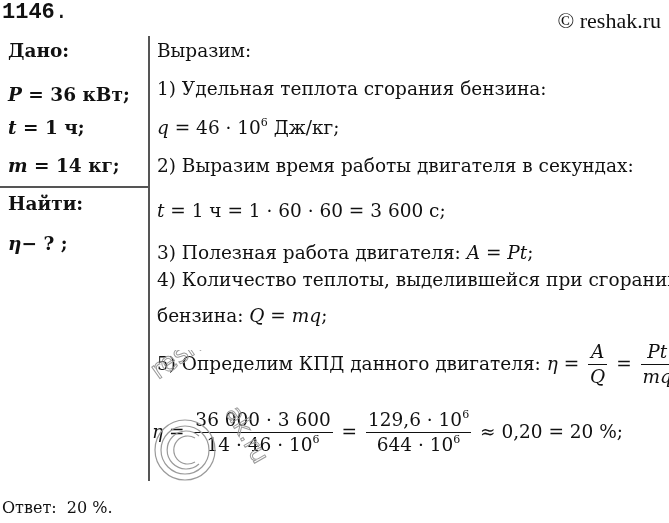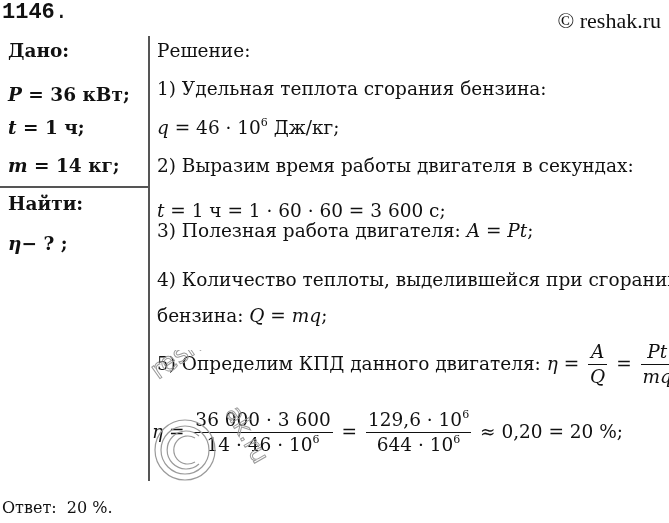--- a/index.html
+++ b/index.html
@@ -44,26 +44,26 @@
 <div class="hline"></div>
 
 <div class="line left" style="top:40px">Дано:</div>
 <div class="line left" style="top:84px"><span class="m">P</span><span> = 36 кВт;</span></div>
 <div class="line left" style="top:117px"><span class="m">t</span><span> = 1 ч;</span></div>
 <div class="line left" style="top:155px"><span class="m">m</span><span> = 14 кг;</span></div>
 
 <div class="line left" style="top:193px">Найти:</div>
 <div class="line left" style="top:233px"><span class="m">η</span><span>− ? ;</span></div>
 
-<div class="line right" style="top:40px">Решение:</div>
+<div class="line right" style="top:40px">Выразим:</div>
 <div class="line right" style="top:78px">1) Удельная теплота сгорания бензина:</div>
 <div class="line right" style="top:117px"><span class="m">q</span><span> = 46 · 10</span><sup>6</sup><span> Дж/кг;</span></div>
 <div class="line right" style="top:155px">2) Выразим время работы двигателя в секундах:</div>
 <div class="line right" style="top:200px"><span class="m">t</span><span> = 1 ч = 1 · 60 · 60 = 3 600 с;</span></div>
-<div class="line right" style="top:220px"><span>3) Полезная работа двигателя: </span><span class="m">A</span><span> = </span><span class="m">Pt</span><span>;</span></div>
+<div class="line right" style="top:242px"><span>3) Полезная работа двигателя: </span><span class="m">A</span><span> = </span><span class="m">Pt</span><span>;</span></div>
 <div class="line right" style="top:269px">4) Количество теплоты, выделившейся при сгорании</div>
 <div class="line right" style="top:305px"><span>бензина: </span><span class="m">Q</span><span> = </span><span class="m">mq</span><span>;</span></div>
 
 <div class="line right" style="top:340px; line-height:28px;"><span>5) Определим КПД данного двигателя: </span><span class="m">η</span><span> = </span><span class="frac"><span class="num m">A</span><span class="den m">Q</span></span><span> = </span><span class="frac"><span class="num m">Pt</span><span class="den m">mq</span></span></div>
 
 <div class="line right" style="top:408px; left:152px;"><span class="m">η</span><span> = </span><span class="frac"><span class="num">36 000 · 3 600</span><span class="den"><span>14 · 46 · 10</span><sup>6</sup></span></span><span> = </span><span class="frac"><span class="num"><span>129,6 · 10</span><sup>6</sup></span><span class="den"><span>644 · 10</span><sup>6</sup></span></span><span> ≈ 0,20 = 20 %;</span></div>
 
 <svg class="watermark" viewBox="0 0 130 140">
   <g fill="none" stroke="#9a9a9a" stroke-width="1.2">
     <circle cx="35" cy="100" r="30"></circle>

